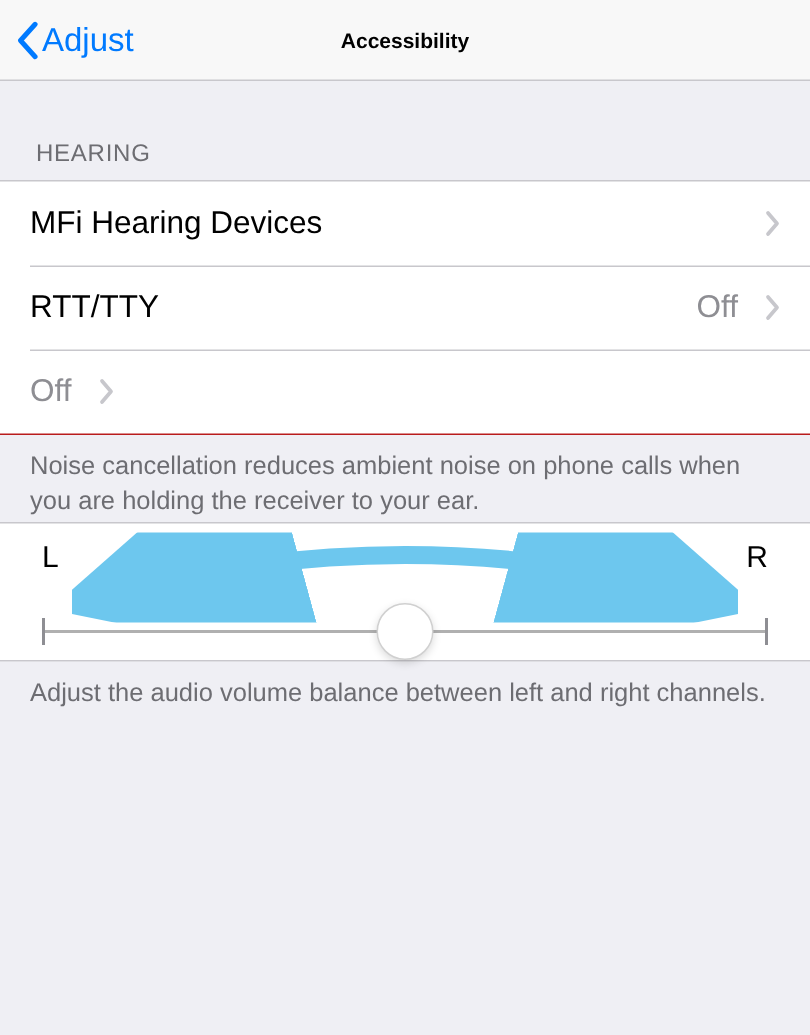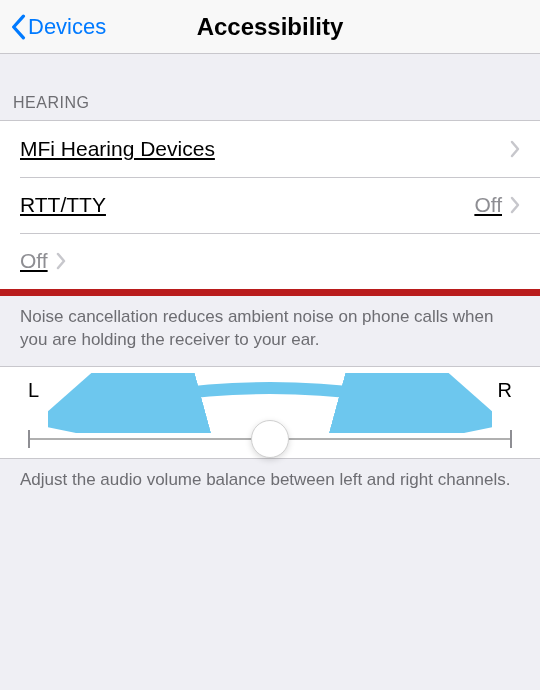--- a/index.html
+++ b/index.html
@@ -26,59 +26,58 @@
       color: #007aff;
       font-size: 22px;
       padding-left: 10px;
       height: 100%;
       gap: 2px;
     }
     .nav-title {
       position: absolute;
       left: 0; right: 0;
       text-align: center;
-      font-size: 24px;
+      font-size: 14px;
       font-weight: 600;
       pointer-events: none;
     }
     .spacer-top { height: 40px; }
     
     .section-header {
-      padding: 0 20px 8px 13px;
+      padding: 0 20px 8px 24px;
       font-size: 16px;
       color: #6d6d72;
       letter-spacing: 0.5px;
     }
     
     .cell-group {
       background: #fff;
       border-top: 1px solid #c8c7cc;
-      border-bottom: 7px solid #b91c1c;
-      text-decoration: underline;
+      border-bottom: 1px solid #b91c1c;
     }
     .cell {
       min-height: 56px;
       padding: 0 20px;
       display: flex;
       align-items: center;
       justify-content: space-between;
       font-size: 21px;
       position: relative;
     }
     .cell + .cell::before {
       content: "";
       position: absolute;
       top: 0; left: 20px; right: 0;
       height: 1px;
       background: #c8c7cc;
     }
     .cell-right {
       display: flex;
       align-items: center;
-      gap: 8px;
+      gap: 18px;
       color: #8e8e93;
       font-size: 21px;
       justify-content: flex-end;
     }
     .chevron {
       color: #c7c7cc;
       display: inline-flex;
     }
     
     .switch {
@@ -92,21 +91,21 @@
       content: "";
       position: absolute;
       width: 34px; height: 34px;
       border-radius: 50%;
       background: #fff;
       top: 2px; right: 2px;
       box-shadow: 0 1px 3px rgba(0,0,0,0.2);
     }
     
     .section-footer {
-      padding: 10px 20px 14px 20px;
+      padding: 10px 20px 2px 20px;
       font-size: 17px;
       color: #6d6d72;
       line-height: 1.35;
     }
     
     .balance-cell {
       background: #fff;
       border-top: 1px solid #c8c7cc;
       border-bottom: 1px solid #c8c7cc;
       padding: 12px 28px 18px 28px;
@@ -157,21 +156,21 @@
 </head>
 <body>
 
 <div class="navbar">
   <div class="back">
     <span class="chevron">
       <svg width="16" height="26" viewBox="0 0 14 24" fill="none" stroke="#007aff" stroke-width="3" stroke-linecap="round" stroke-linejoin="round">
           <polyline points="12,2 3,12 12,22"></polyline>
         </svg>
     </span>
-    <span>Devices</span>
+    <span>Adjust</span>
   </div>
   <div class="nav-title">Accessibility</div>
 </div>
 
 <div class="spacer-top"></div>
 
 <div class="section-header">HEARING</div>
 
 <div class="cell-group">
 

